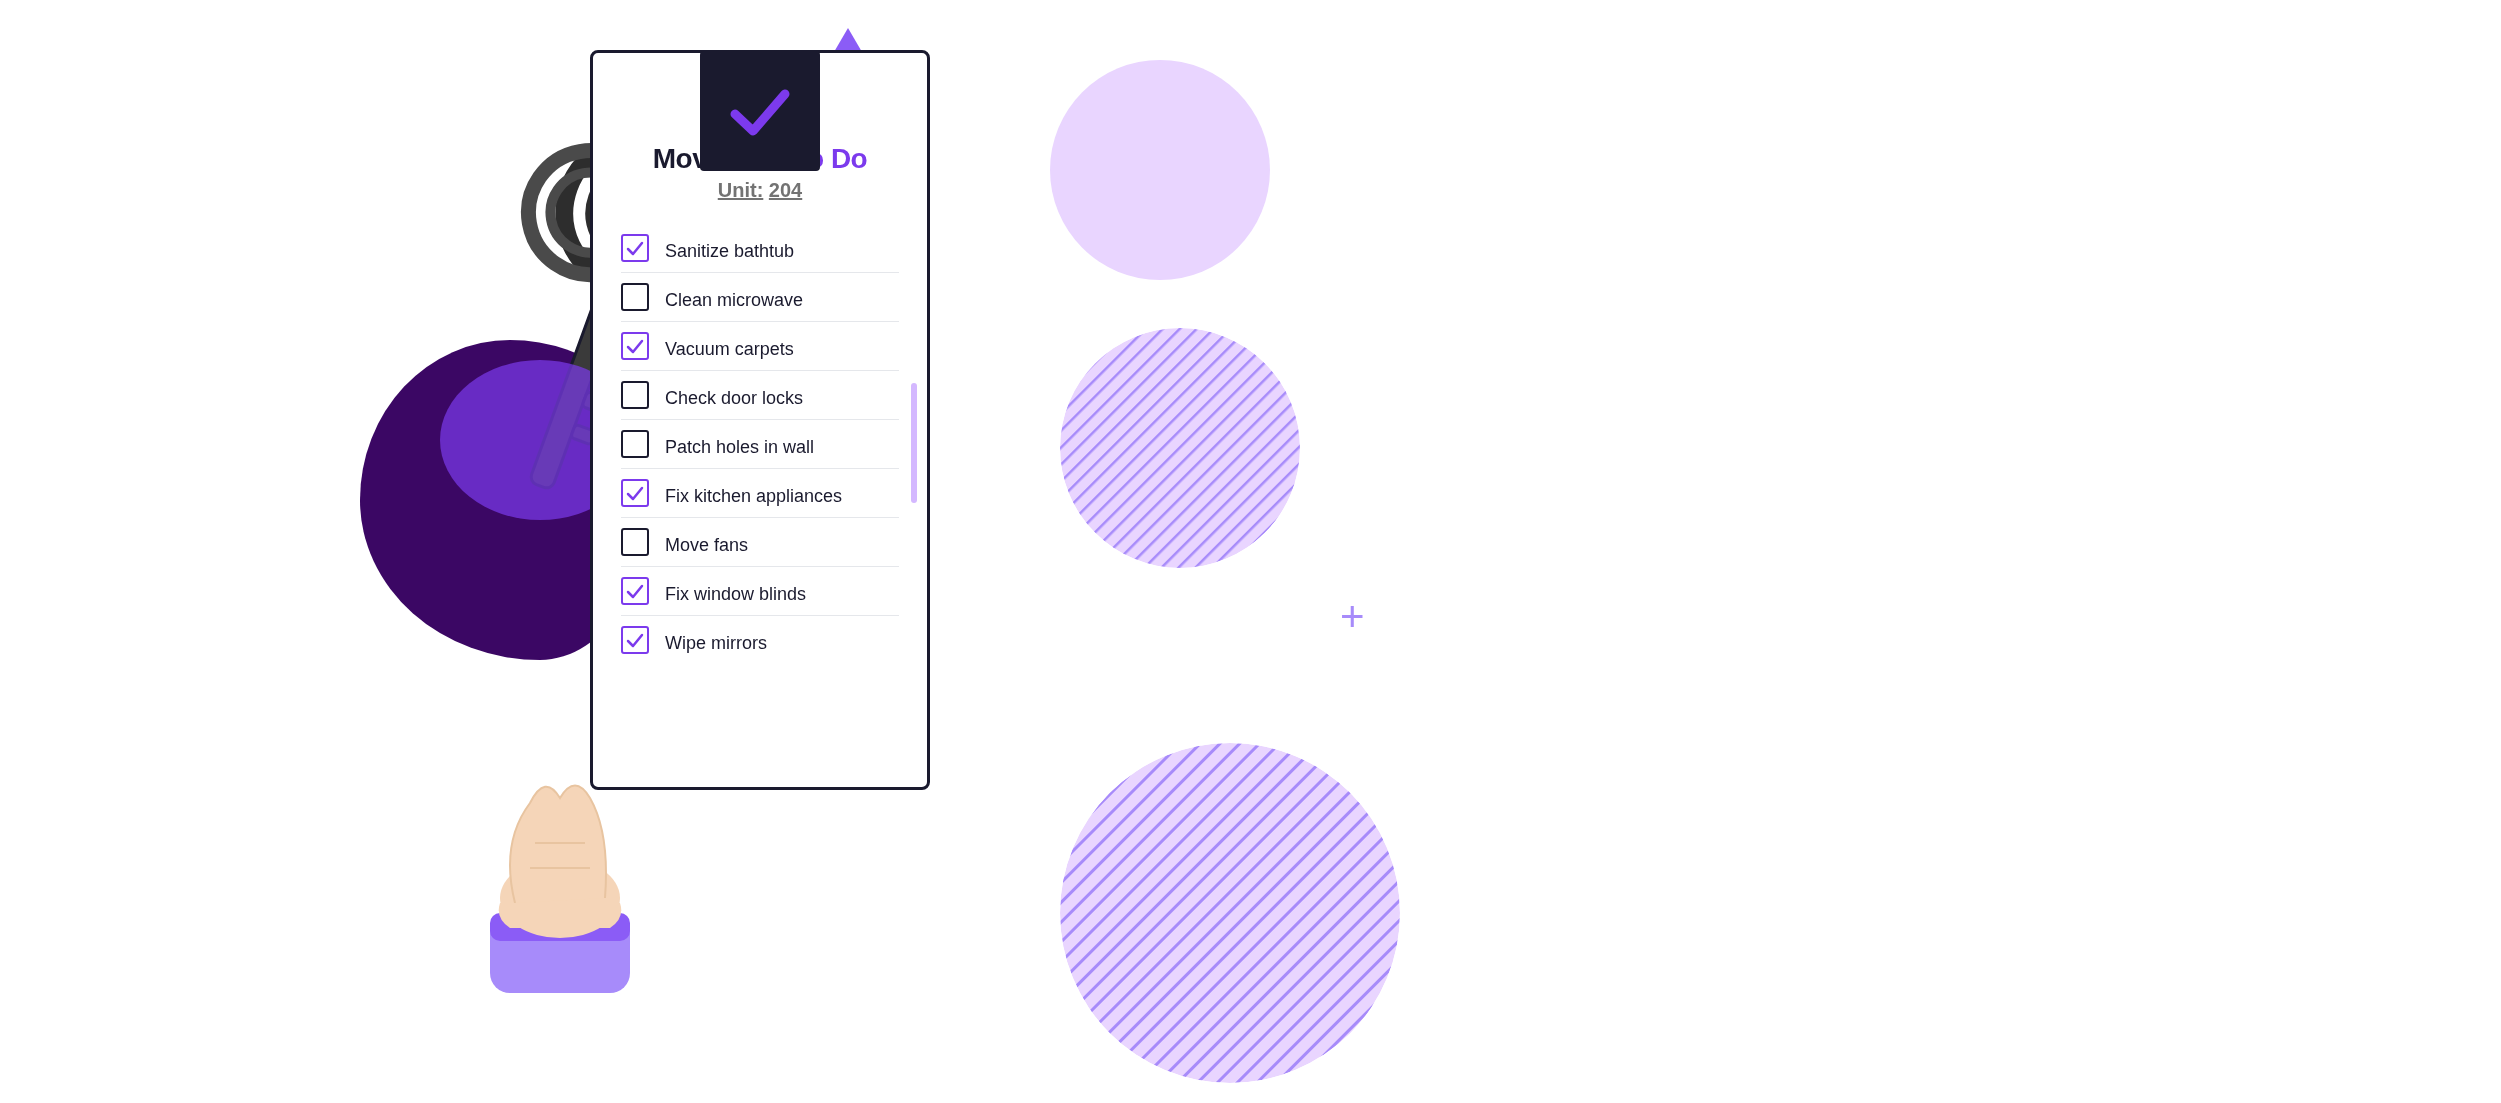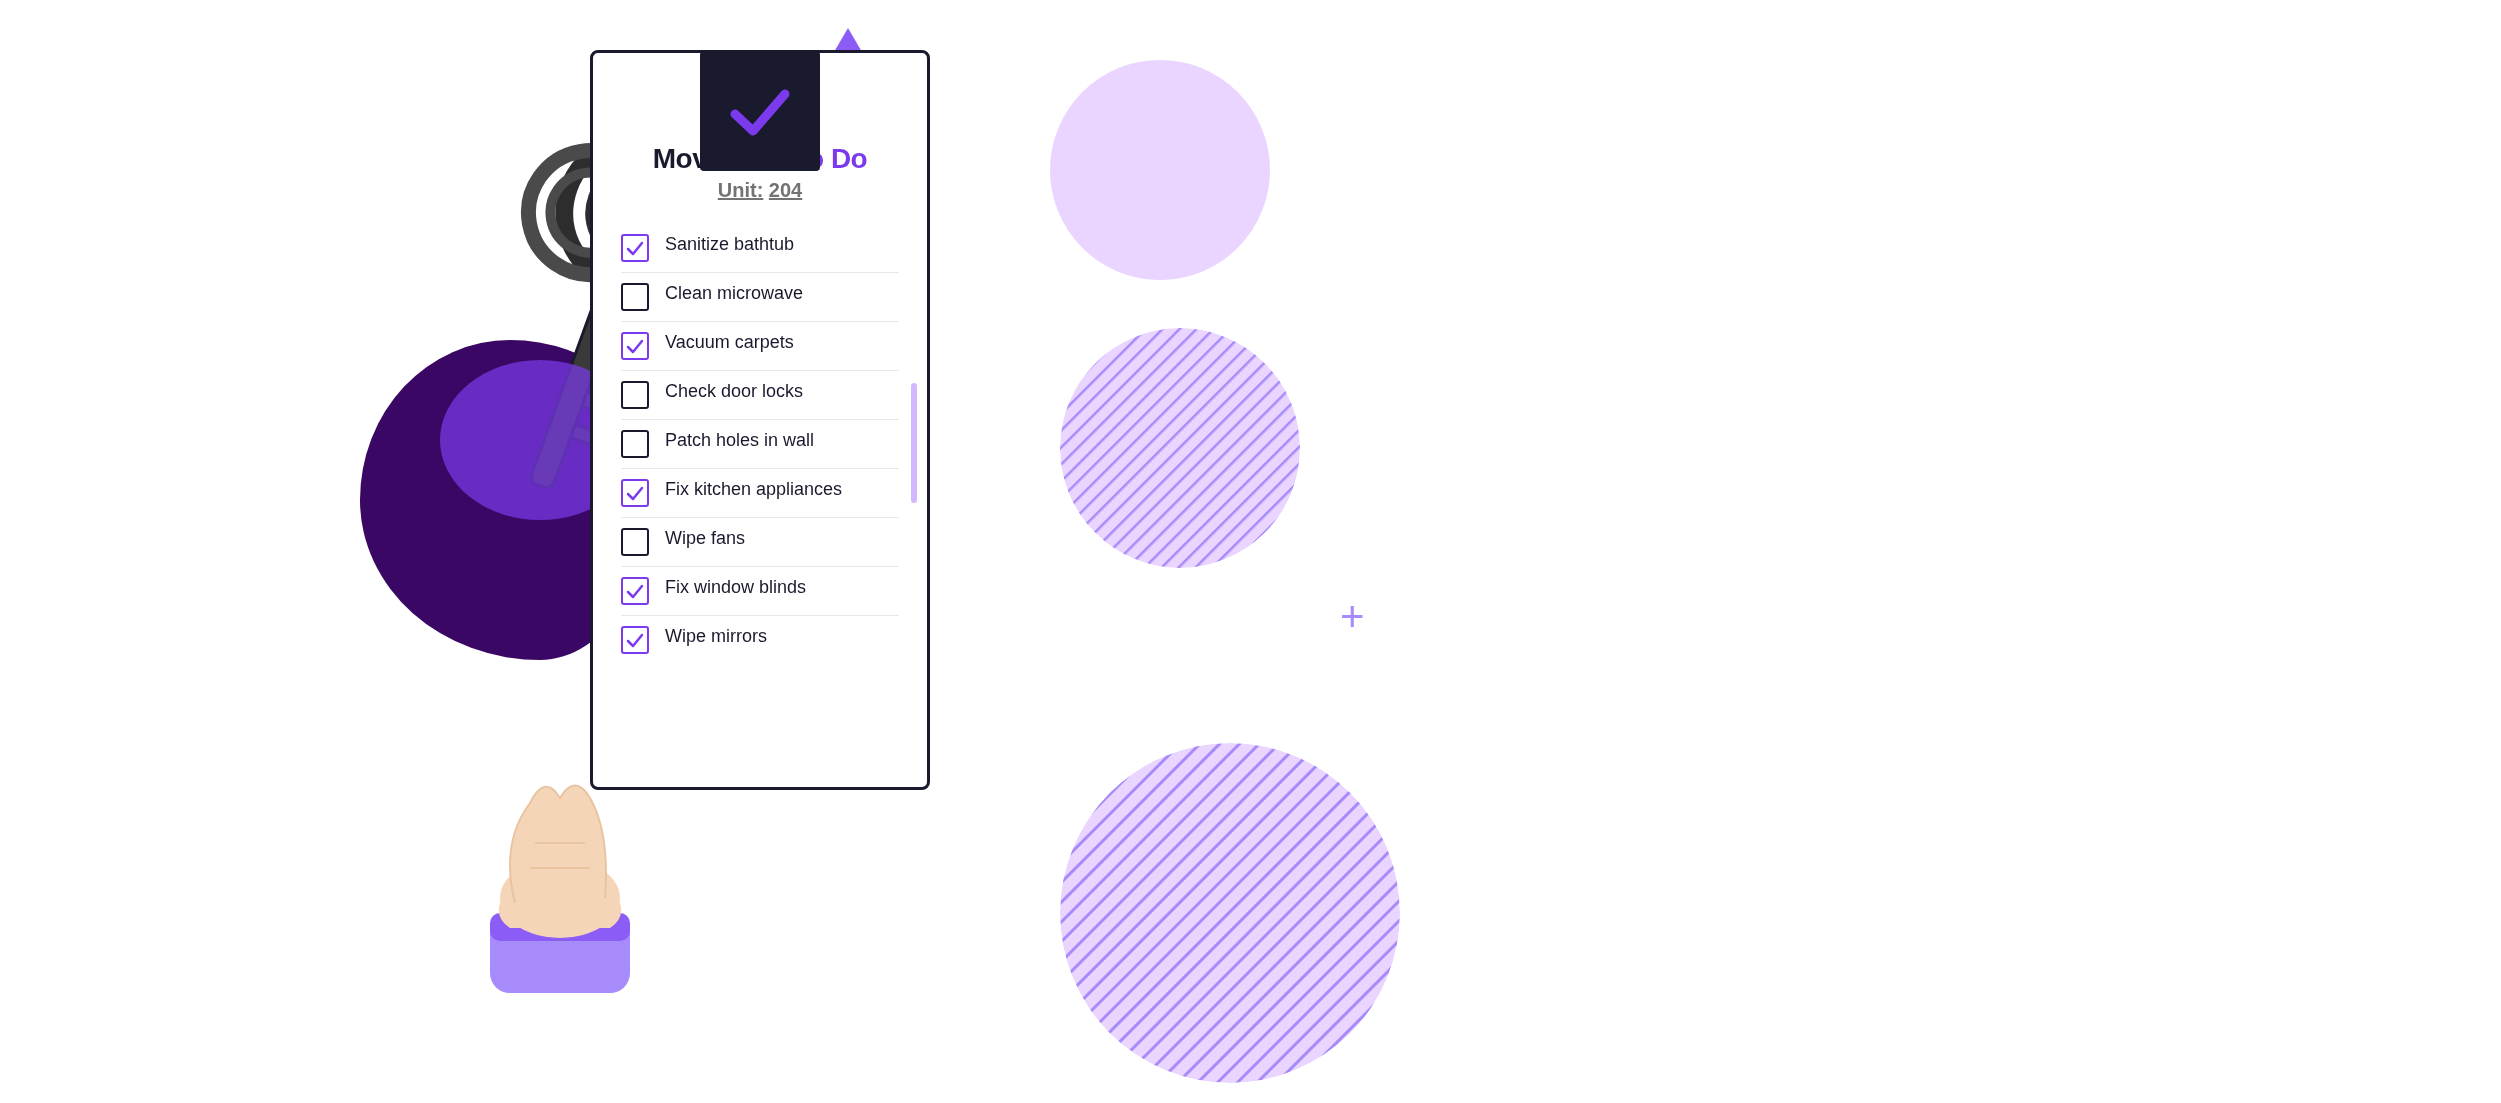--- a/index.html
+++ b/index.html
@@ -188,21 +188,21 @@
 
     
     .task-list {
       list-style: none;
       padding: 0;
       margin: 0;
     }
 
     .task-item {
       display: flex;
-      align-items: flex-start;
+      align-items: flex-end;
       padding: 10px 0;
       border-bottom: 1px solid #e5e7eb;
     }
     .task-item:last-child {
       border-bottom: none;
     }
 
     
     .checkbox {
       width: 28px;
@@ -384,21 +384,21 @@
         <li class="task-item">
           <div class="checkbox checked">
             <svg viewBox="0 0 18 18" fill="none">
         <polyline points="2,10 7,15 16,4" stroke="#7c3aed" stroke-width="2.5" stroke-linecap="round" stroke-linejoin="round"></polyline>
       </svg>
           </div>
           <span class="task-label">Fix kitchen appliances</span>
         </li>
         <li class="task-item">
           <div class="checkbox"></div>
-          <span class="task-label">Wipe fans</span>
+          <span class="task-label">Move fans</span>
         </li>
         <li class="task-item">
           <div class="checkbox checked">
             <svg viewBox="0 0 18 18" fill="none">
         <polyline points="2,10 7,15 16,4" stroke="#7c3aed" stroke-width="2.5" stroke-linecap="round" stroke-linejoin="round"></polyline>
       </svg>
           </div>
           <span class="task-label">Fix window blinds</span>
         </li>
         <li class="task-item">

